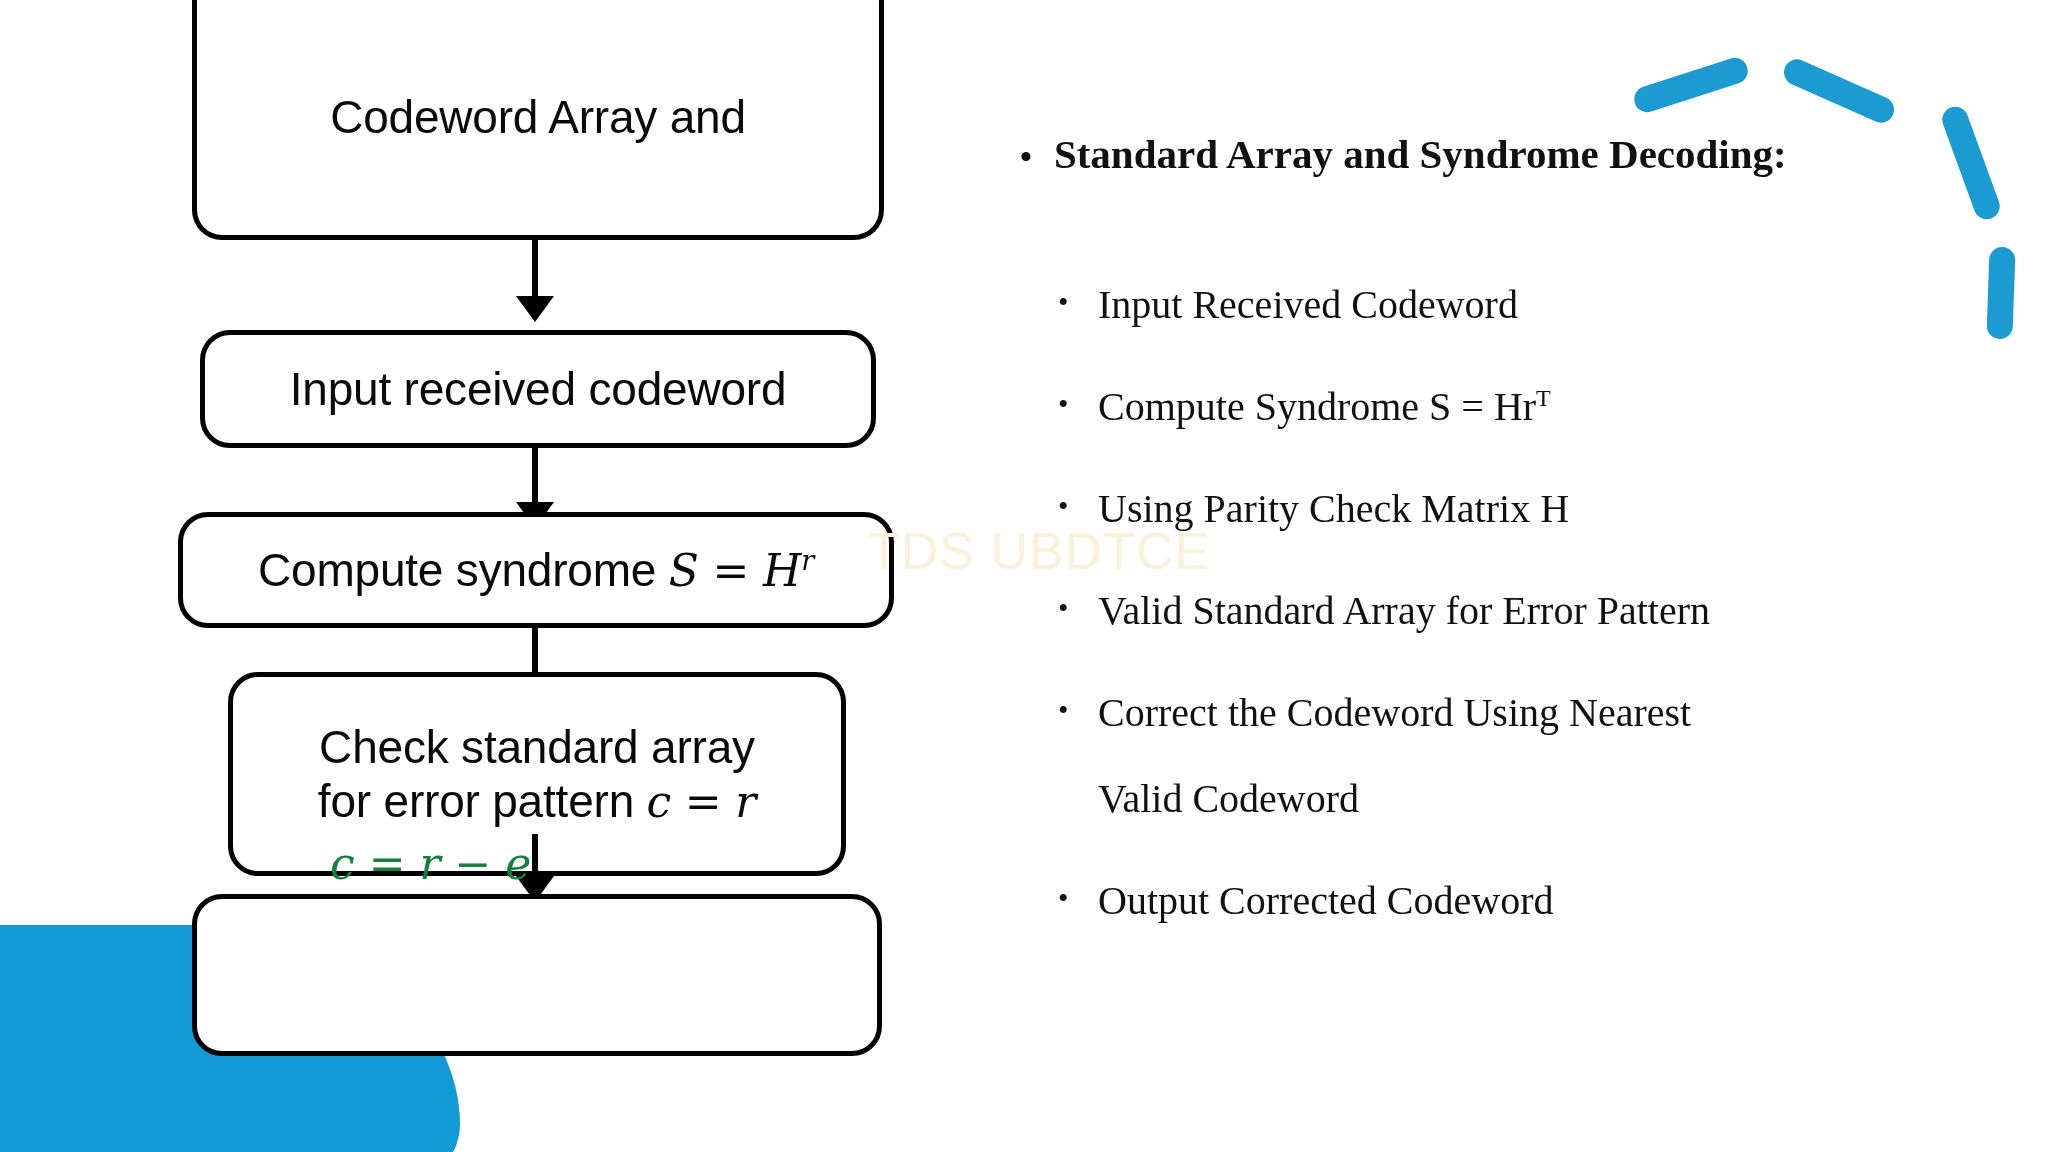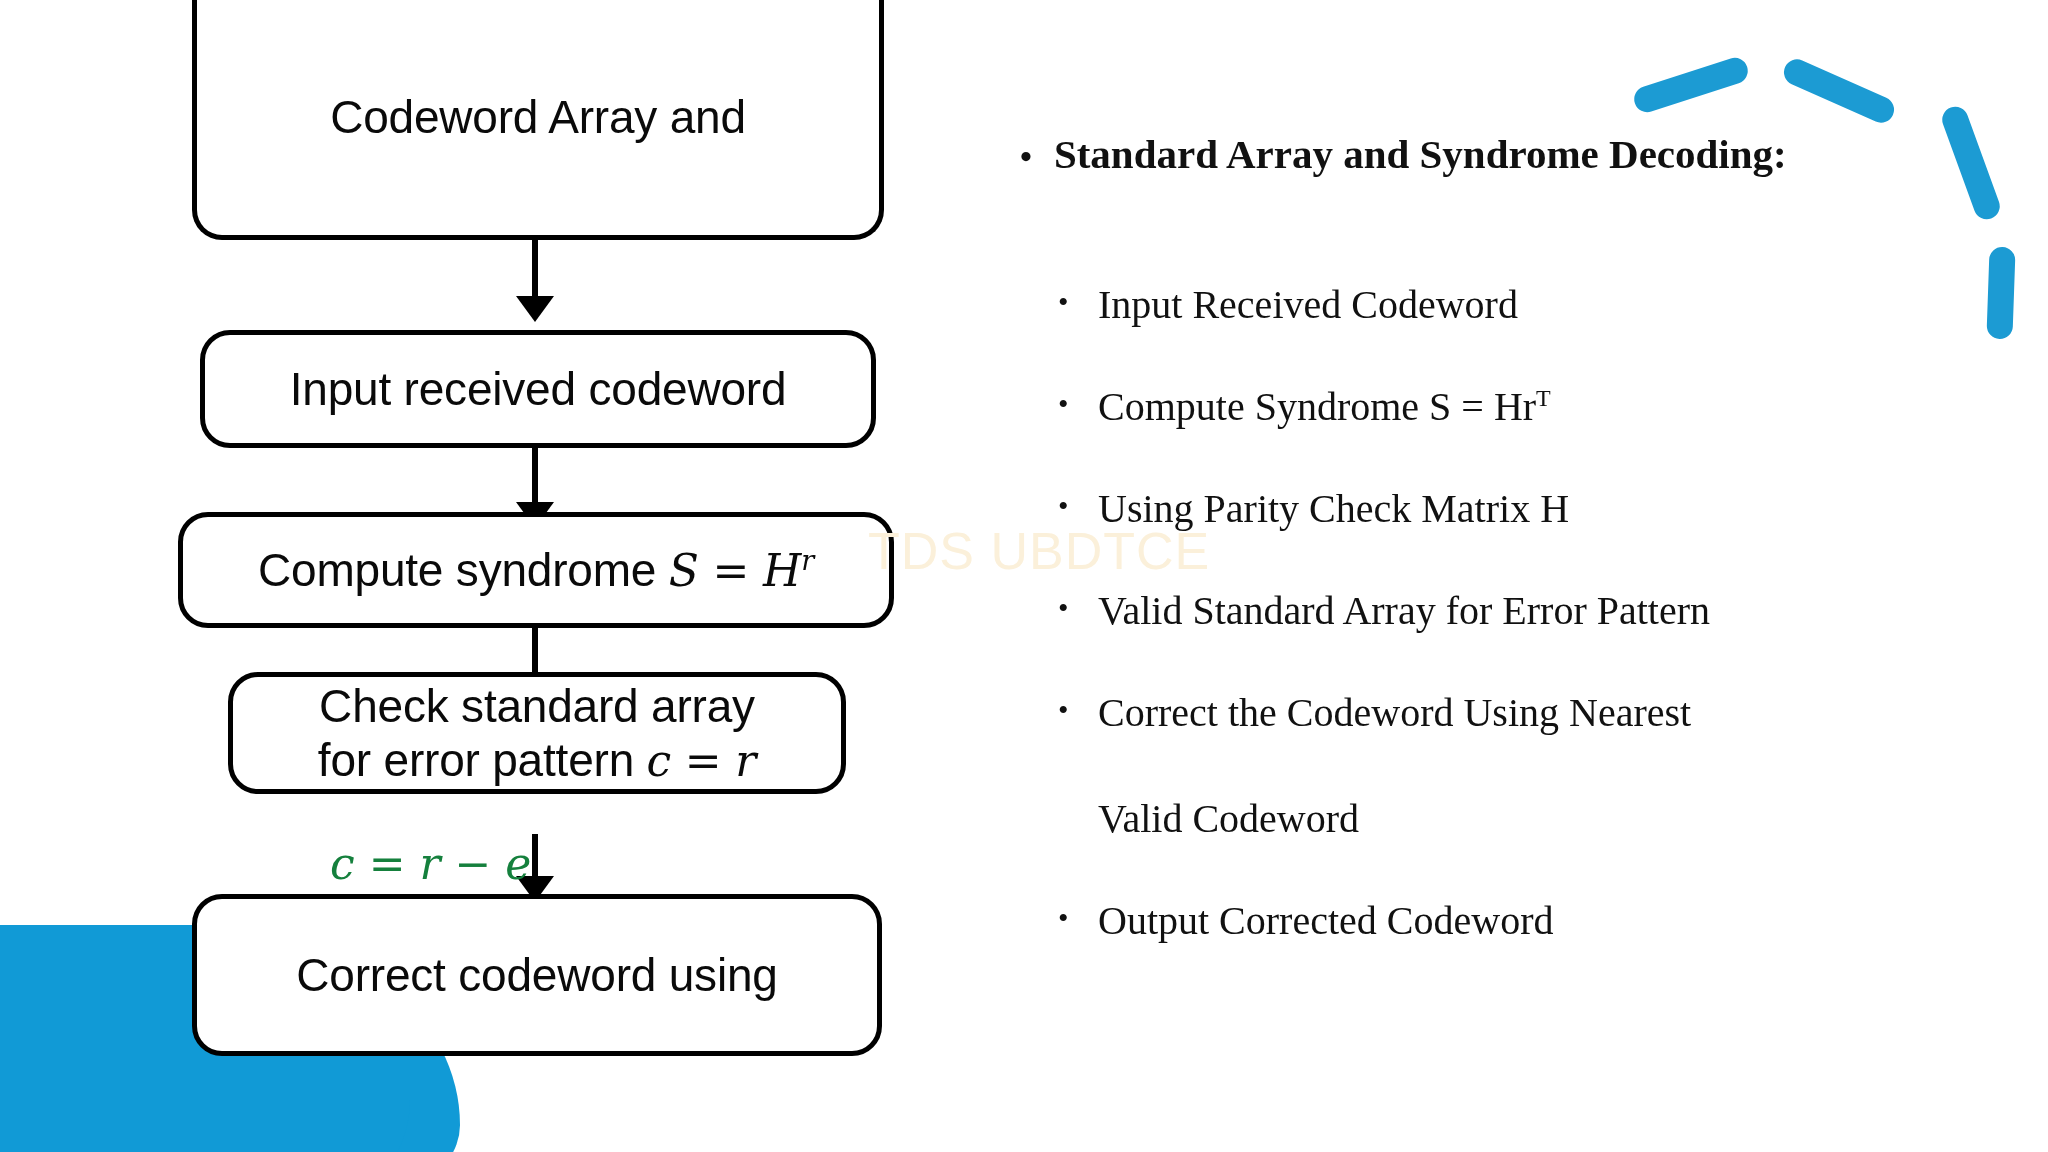--- a/index.html
+++ b/index.html
@@ -153,21 +153,21 @@
     line-height: 1.0;
     margin-bottom: 62px;
   }
   .sub-item .dot {
     font-size: 30px;
     width: 40px;
     flex: 0 0 40px;
     line-height: 1.15;
   }
   .sub-item .txt { flex: 1 1 auto; }
-  .sub-item .txt .wrap2 { display: block; margin-top: 66px; }
+  .sub-item .txt .wrap2 { display: block; margin-top: 46px; }
   .sub-item sup {
     font-size: 0.60em;
     vertical-align: super;
     line-height: 0;
   }
 
   
   .watermark {
     position: absolute;
     left: 868px;
@@ -209,34 +209,34 @@
   <div class="arrow" style="left:532px; top:448px; height:60px;"></div>
 
   <div class="fbox" style="left:178px; top:512px; width:716px; height:116px;">
     <div class="fbox-inner" style="white-space:nowrap;">
       <span>Compute syndrome </span><span class="math"><span>S = H</span><sup>r</sup></span>
     </div>
   </div>
 
   <div class="arrow" style="left:532px; top:628px; height:56px;"></div>
 
-  <div class="fbox" style="left:228px; top:672px; width:618px; height:122px;">
+  <div class="fbox" style="left:228px; top:672px; width:618px; height:204px;">
     <div class="fbox-inner">
       <span>Check standard array</span><br>
       <span>for error pattern </span><span class="math">c = r</span>
     </div>
   </div>
 
   <div class="arrow" style="left:532px; top:834px; height:48px;"></div>
 
   <span class="edge-label" style="left:330px; top:838px;">c = r − e</span>
 
   <div class="fbox" style="left:192px; top:894px; width:690px; height:162px;">
     <div class="fbox-inner">
-      <span>Correct codeword using</span><br>
+      <br>
     </div>
   </div>
 
 </div>
 
 <div class="watermark">TDS UBDTCE</div>
 
 <div class="right-col">
 
   <div class="lead-bullet">

